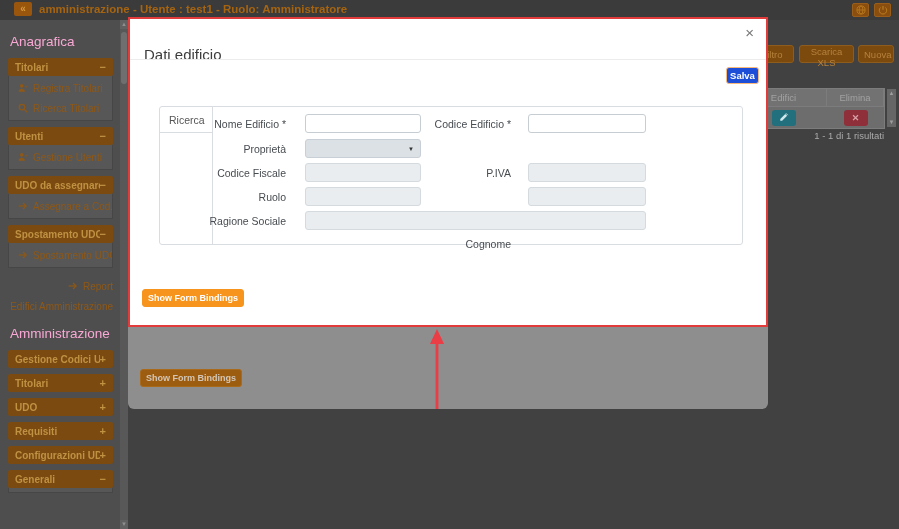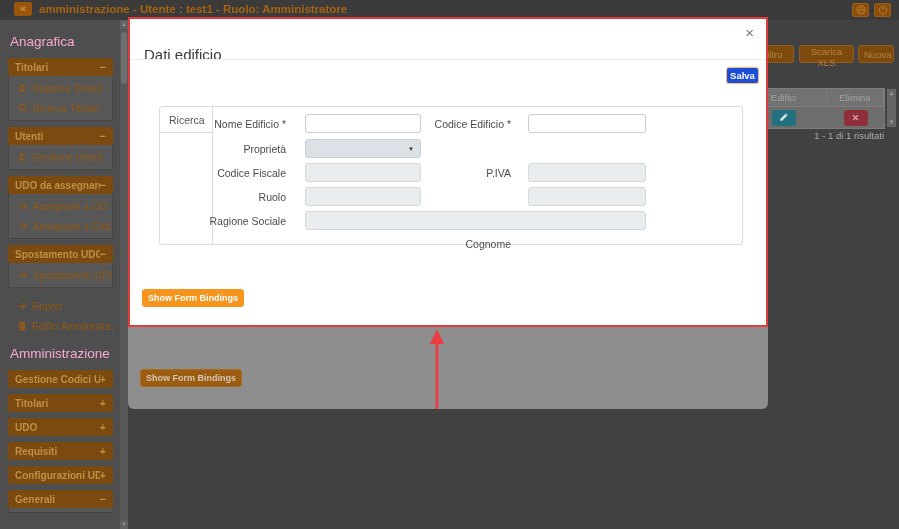--- a/index.html
+++ b/index.html
@@ -22,21 +22,21 @@
     padding-top:12px;overflow:hidden;}
   .side-heading{margin:2px 0 9px 10px;font-size:13.5px;color:#f9a8d4;font-weight:400;}
   .acc-group{margin:0 7px 6px 8px;}
   .acc-header{height:18px;background:#7b4a10;border-radius:2px;color:#bf9143;font-size:10px;font-weight:bold;
     display:flex;align-items:center;padding:0 7px;cursor:pointer;}
   .acc-header .acc-label{flex:1;overflow:hidden;white-space:nowrap;}
   .acc-toggle{font-weight:bold;font-size:11px;}
   .acc-body{background:#575757;border:1px solid #464646;border-top:none;padding:2px 0;}
   .acc-item,.side-link{height:20px;display:flex;align-items:center;gap:5px;padding-left:9px;
     color:#8f5816;font-size:10px;cursor:pointer;white-space:nowrap;overflow:hidden;}
-  .side-link{margin-left:8px;margin-right:7px;}
+  .side-link{margin-left:8px;margin-right:7px;justify-content:flex-end;}
   #side-links{margin-top:8px;margin-bottom:10px;}
   .acc-item .i,.side-link .i{display:flex;align-items:center;color:#8f5816;}
 
   
   #side-scrollbar{position:absolute;left:120px;top:20px;width:8px;height:509px;background:#585858;}
   .sb-arrow{position:absolute;left:0;width:8px;height:9px;color:#8f8f8f;font-size:6px;line-height:9px;
     text-align:center;background:#616161;}
   #sb-up{top:0;} #sb-down{bottom:0;}
   #sb-thumb{position:absolute;left:1px;top:12px;width:6px;height:52px;background:#6f6f6f;border-radius:3px;}
 
@@ -162,29 +162,20 @@
             <span class="acc-toggle">−</span>
           </div>
           <div class="acc-body">
             <div class="acc-item">
               <span class="i">
                 <svg width="10" height="10" viewBox="0 0 16 16">
                   <path d="M1 8h11" stroke="currentColor" stroke-width="2"></path>
                   <path d="M8 3l5 5-5 5" fill="none" stroke="currentColor" stroke-width="2"></path>
                 </svg>
               </span>
-              <span>Assegnare a UO</span>
-            </div>
-            <div class="acc-item">
-              <span class="i">
-                <svg width="10" height="10" viewBox="0 0 16 16">
-                  <path d="M1 8h11" stroke="currentColor" stroke-width="2"></path>
-                  <path d="M8 3l5 5-5 5" fill="none" stroke="currentColor" stroke-width="2"></path>
-                </svg>
-              </span>
               <span>Assegnare a Cod. Min.</span>
             </div>
           </div>
         </div>
         <div class="acc-group">
           <div class="acc-header">
             <span class="acc-label">Spostamento UDO</span>
             <span class="acc-toggle">−</span>
           </div>
           <div class="acc-body">

